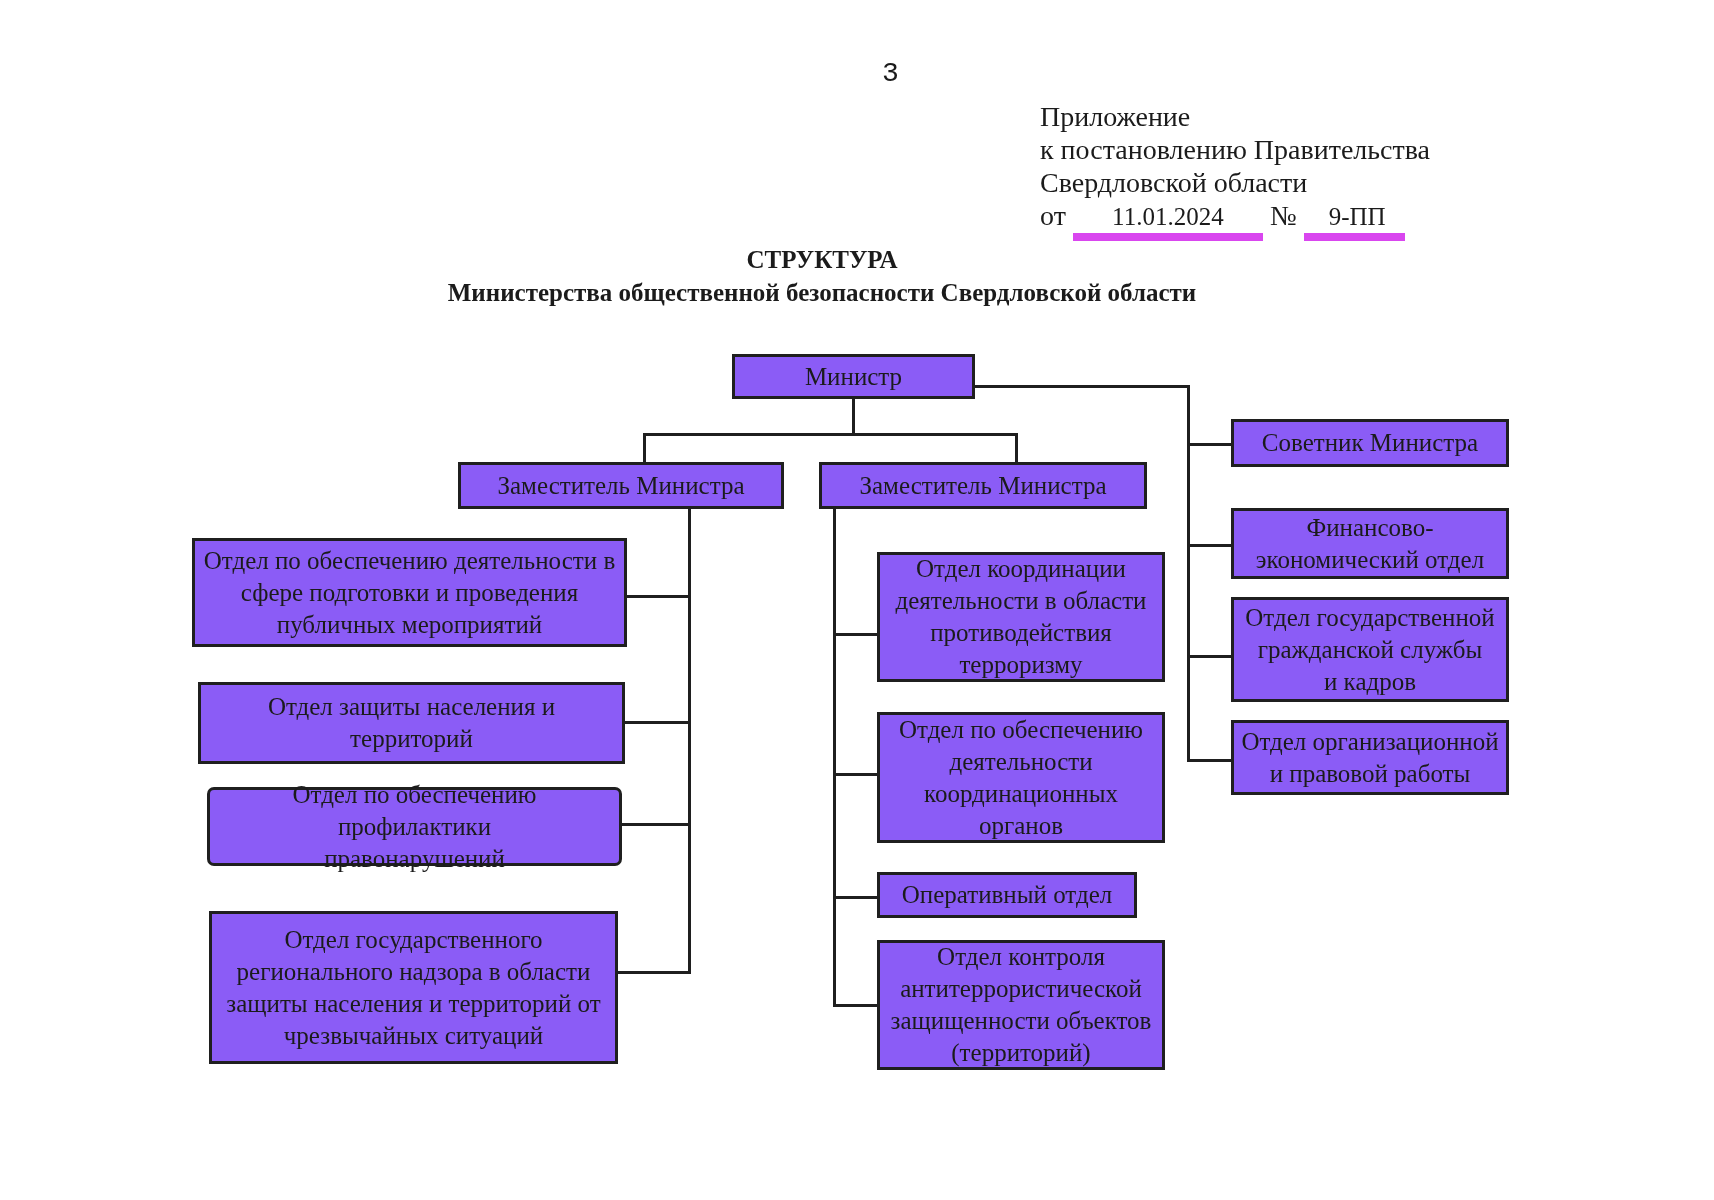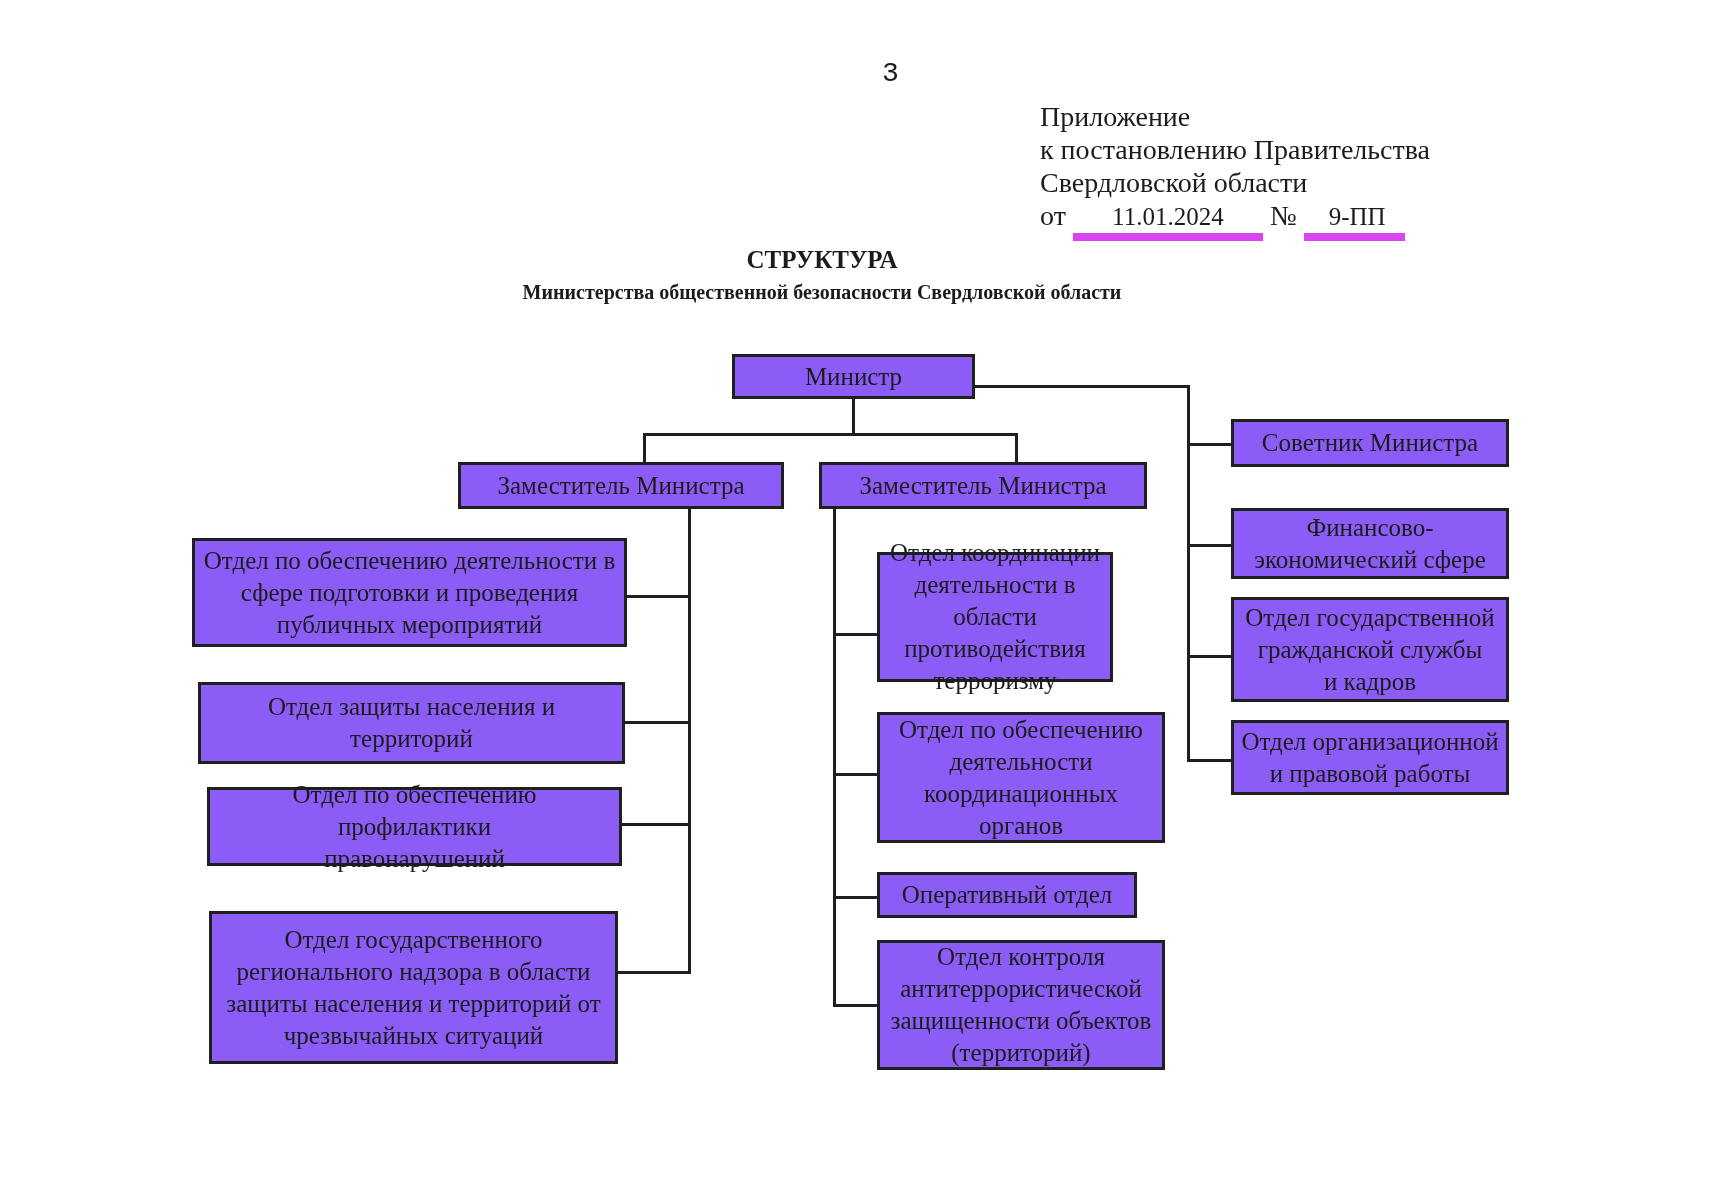--- a/index.html
+++ b/index.html
@@ -51,21 +51,21 @@
     font-size:28px;
   }
   .title{
     position:absolute;
     left:0;width:1644px;
     text-align:center;
     font-weight:bold;
     font-size:25px;
     line-height:33px;
   }
-  .title .sub{font-size:20px;}
+  .title .sub{font-size:25px;}
 </style>
 </head>
 <body>
 
 <div class="page">
 
   <div class="pageno" style="left:882px;top:58px;">3</div>
 
   <div class="hdr" style="left:1040px;top:100px;">
     <div class="row">Приложение</div>
@@ -112,43 +112,43 @@
 
   <div class="obox" style="left:732px;top:354px;width:243px;height:45px;">Министр</div>
 
   <div class="obox" style="left:458px;top:462px;width:326px;height:47px;">Заместитель Министра</div>
   <div class="obox" style="left:819px;top:462px;width:328px;height:47px;">Заместитель Министра</div>
 
   <div class="obox" style="left:192px;top:538px;width:435px;height:109px;">Отдел по обеспечению деятельности в
 сфере подготовки и проведения
 публичных мероприятий</div>
   <div class="obox top-align" style="left:198px;top:682px;width:427px;height:82px;">Отдел защиты населения и территорий</div>
-  <div class="obox" style="left:207px;top:787px;width:415px;height:79px;">Отдел по обеспечению профилактики
+  <div class="obox" style="left:207px;top:787px;width:415px;height:79px;border-radius:7px;">Отдел по обеспечению профилактики
 правонарушений</div>
   <div class="obox" style="left:209px;top:895px;width:409px;height:153px;margin-top:16px;">Отдел государственного
 регионального надзора в области
 защиты населения и территорий от
 чрезвычайных ситуаций</div>
 
-  <div class="obox" style="left:877px;top:552px;width:236px;height:130px;">Отдел координации
+  <div class="obox" style="left:877px;top:552px;width:288px;height:130px;">Отдел координации
 деятельности в области
 противодействия
 терроризму</div>
   <div class="obox" style="left:877px;top:712px;width:288px;height:131px;">Отдел по обеспечению
 деятельности
 координационных
 органов</div>
   <div class="obox" style="left:877px;top:872px;width:260px;height:46px;">Оперативный отдел</div>
   <div class="obox" style="left:877px;top:940px;width:288px;height:130px;">Отдел контроля
 антитеррористической
 защищенности объектов
 (территорий)</div>
 
   <div class="obox" style="left:1231px;top:419px;width:278px;height:48px;">Советник Министра</div>
   <div class="obox" style="left:1231px;top:508px;width:278px;height:71px;">Финансово-
-экономический сфере</div>
+экономический отдел</div>
   <div class="obox" style="left:1231px;top:597px;width:278px;height:105px;">Отдел государственной
 гражданской службы
 и кадров</div>
   <div class="obox" style="left:1231px;top:720px;width:278px;height:75px;">Отдел организационной
 и правовой работы</div>
 
 </div>
 
 </body></html>

